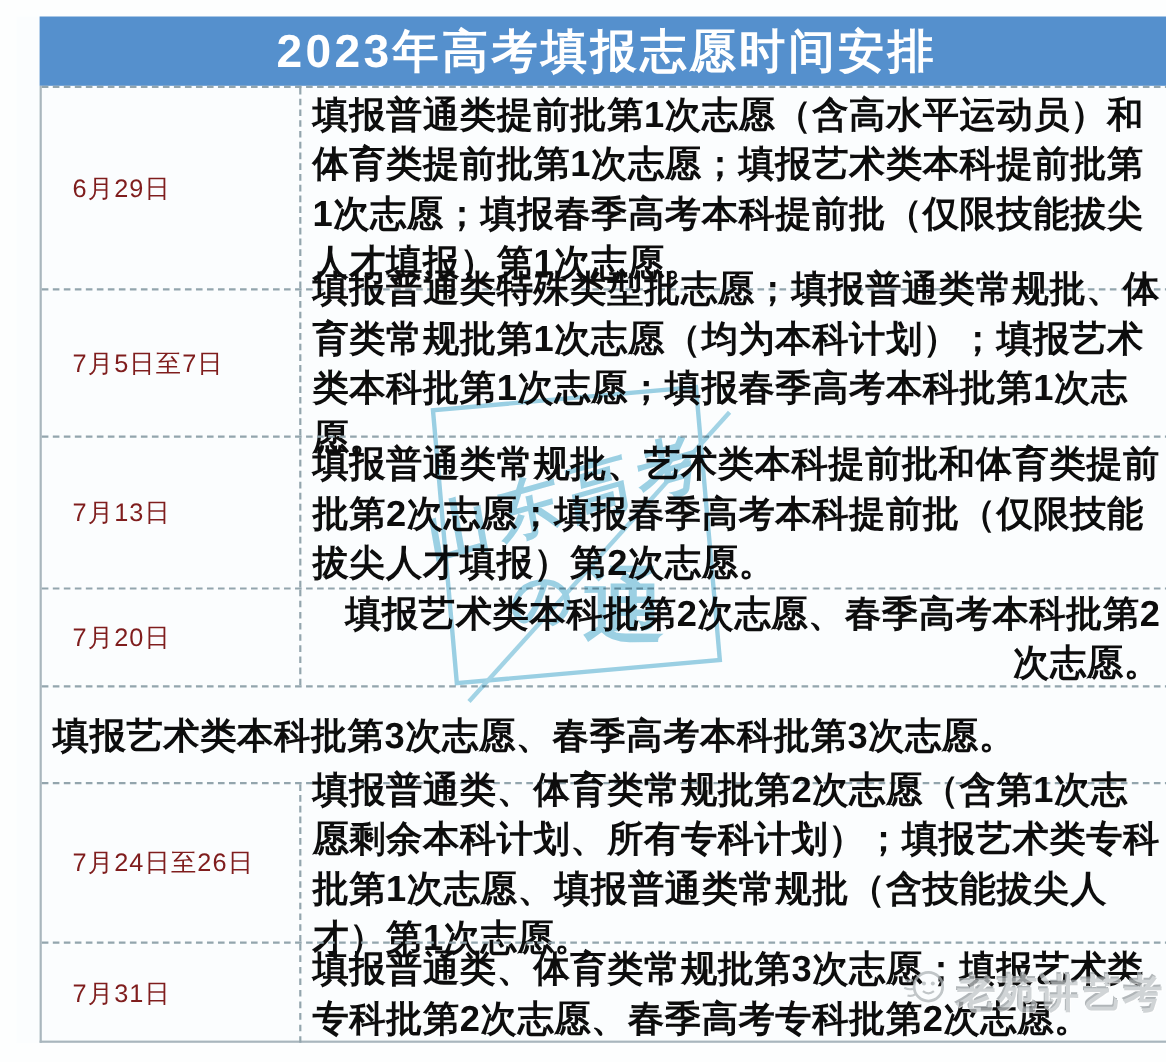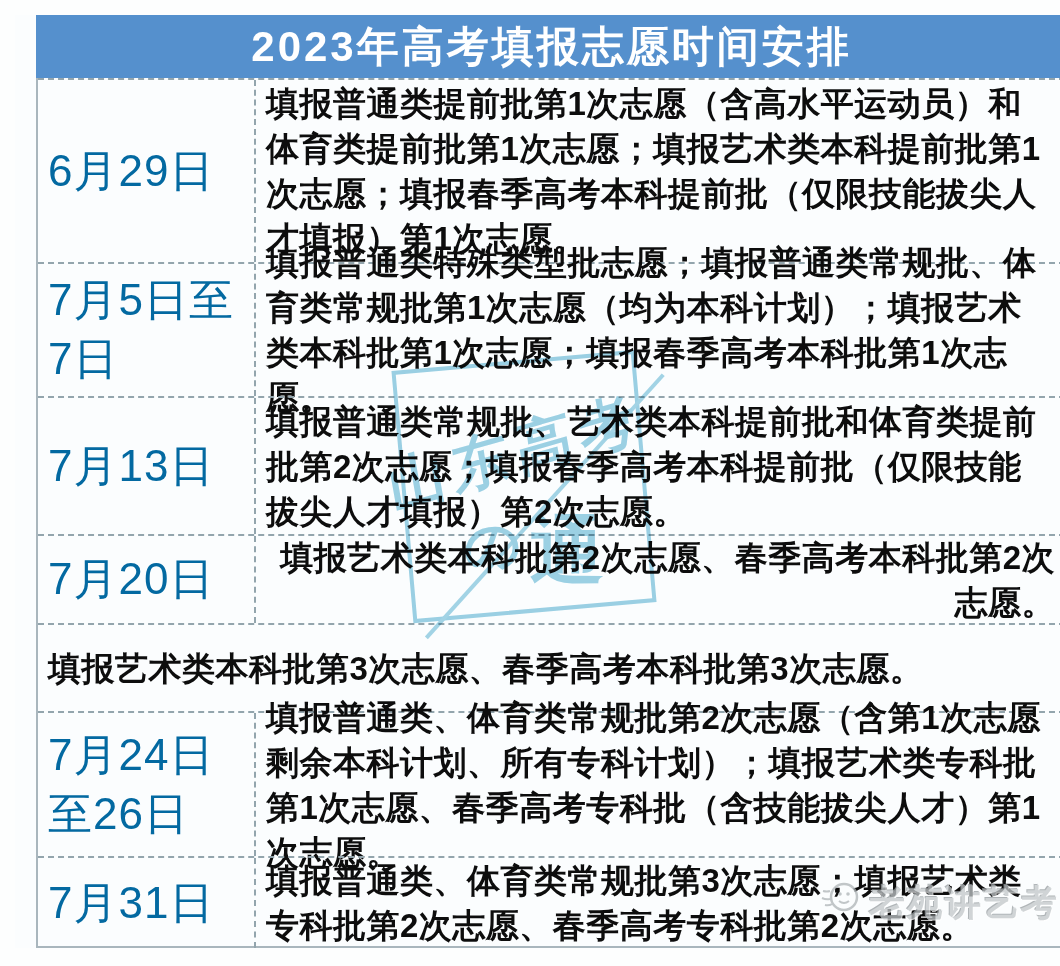--- a/index.html
+++ b/index.html
@@ -18,21 +18,21 @@
     font-size:42px;font-weight:bold;letter-spacing:3px;
   }
   .tbody{
     position:relative;height:870px;box-sizing:border-box;
     border-left:2px solid #a9b6bd;border-right:2px solid #a9b6bd;border-bottom:2px solid #a9b6bd;
   }
   .row{display:flex;box-sizing:border-box;border-top:2px dashed #93a5ad;position:relative;z-index:2;}
   .row .date{
     width:218px;box-sizing:border-box;border-right:2px dashed #93a5ad;
     display:flex;align-items:center;padding-left:10px;
-    font-size:44px;color:#0369a1;flex:none;letter-spacing:1px;
+    font-size:23px;color:#7f1d1d;flex:none;letter-spacing:1px;margin-left:18px;
   }
   .row .content{
     flex:1;box-sizing:border-box;padding:4px 10px 4px 10px;
     display:flex;align-items:center;
   }
   .row .content span{
     font-size:33px;font-weight:600;line-height:45px;color:#0d0d0d;letter-spacing:0.5px;
   }
   .r1{height:184px;}
   .r2{height:134px;}
@@ -119,21 +119,21 @@
 
       <div class="row r5">
         <div class="content">
             <span>填报艺术类本科批第3次志愿、春季高考本科批第3次志愿。</span>
           </div>
       </div>
 
       <div class="row r6">
         <div class="date">7月24日至26日</div>
         <div class="content">
-            <span>填报普通类、体育类常规批第2次志愿（含第1次志愿剩余本科计划、所有专科计划）；填报艺术类专科批第1次志愿、春季高考专科批（含技能拔尖人才）第1次志愿。</span>
+            <span>填报普通类、体育类常规批第2次志愿（含第1次志愿剩余本科计划、所有专科计划）；填报艺术类专科批第1次志愿、填报普通类常规批（含技能拔尖人才）第1次志愿。</span>
           </div>
       </div>
 
       <div class="row r7">
         <div class="date">7月31日</div>
         <div class="content">
             <span>填报普通类、体育类常规批第3次志愿；填报艺术类专科批第2次志愿、春季高考专科批第2次志愿。</span>
           </div>
       </div>
 

